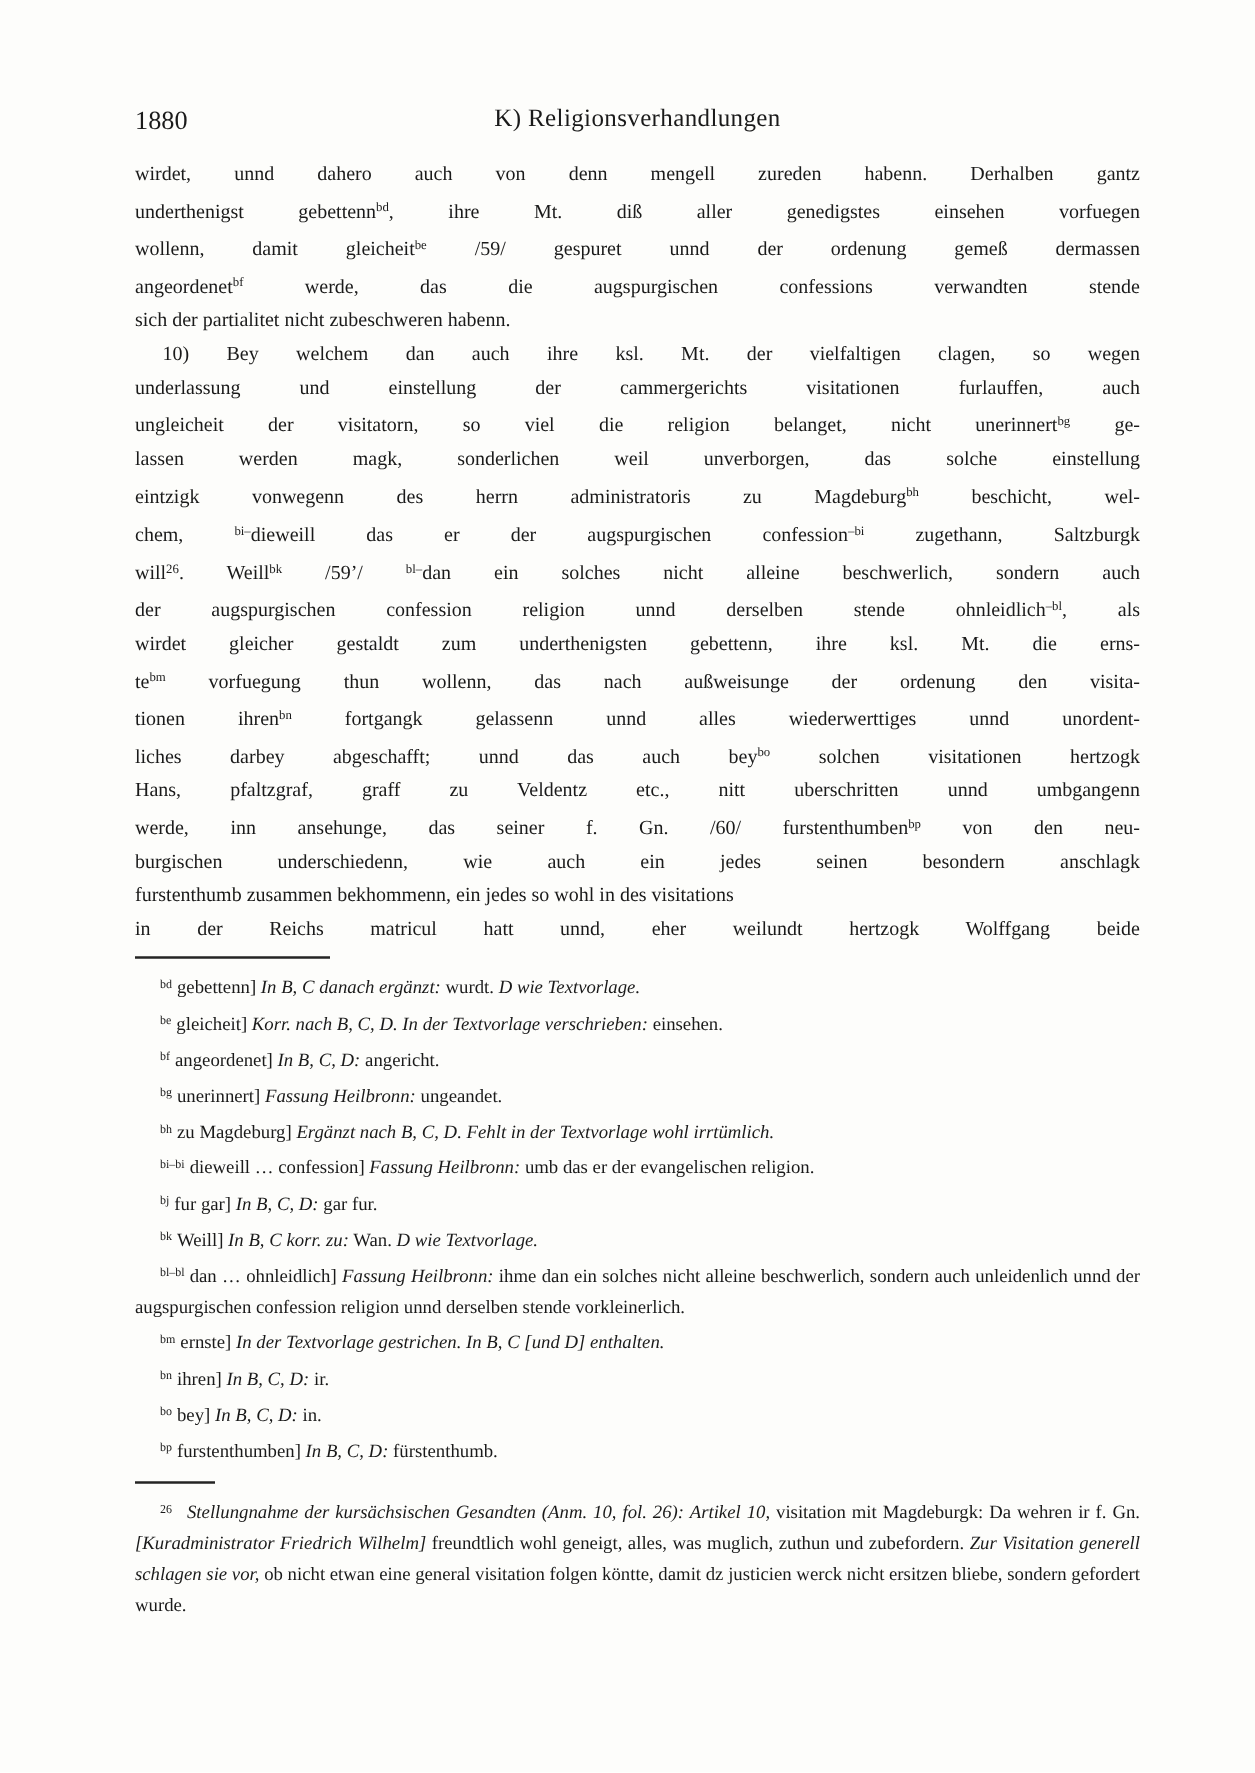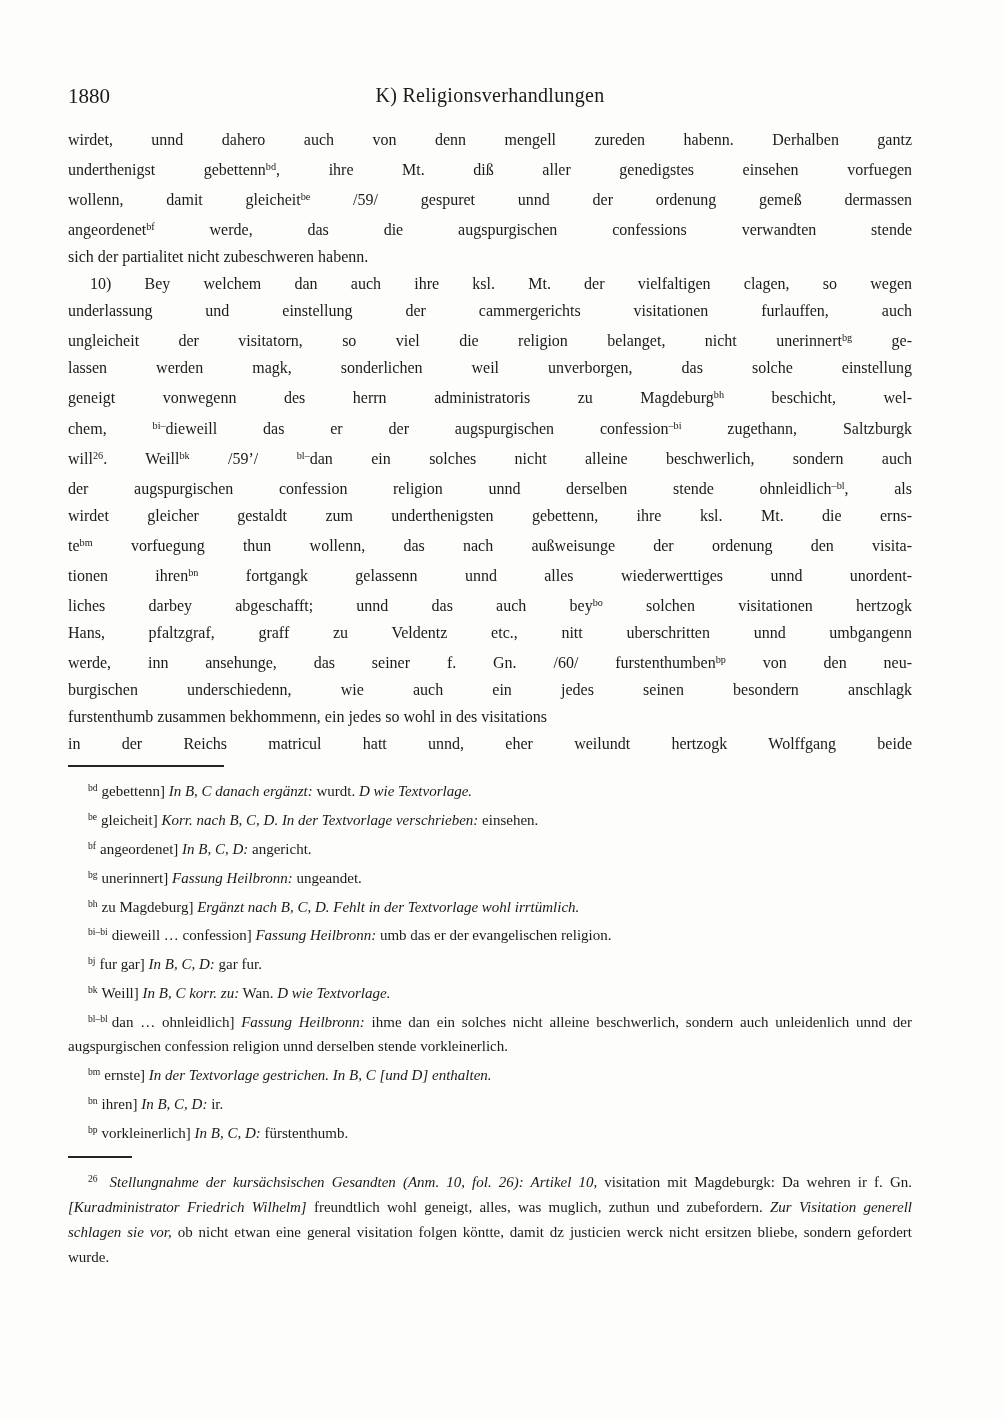--- a/index.html
+++ b/index.html
@@ -1,21 +1,21 @@
 <!DOCTYPE html>
 <html><head>
 <meta charset="utf-8">
 <style>
   html, body { margin: 0; padding: 0; background: #ffffff; }
   .page {
     width: 1004px; height: 1418px;
     background: #fdfdfb; color: #1a1a1a;
     font-family: "Liberation Serif", serif;
     box-sizing: border-box;
-    padding: 84px 92px 0 68px;
+    padding: 84px 92px 0 108px;
     position: relative; overflow: hidden;
   }
   .header { position: relative; height: 26px; margin-bottom: 16px; }
   .pagenum { position: absolute; left: 0; top: 0; font-size: 21px; }
   .running-title { display: block; text-align: center; font-size: 20px; letter-spacing: 0.3px; }
 
   .bodytext { font-size: 16px; line-height: 27px; }
   .line { text-align: justify; text-align-last: justify; }
   .line.pend { text-align-last: left; }
   .line.ind { text-indent: 22px; }
@@ -44,21 +44,21 @@
   <div class="bodytext">
       <div class="line"><span class="rm">wirdet, unnd dahero auch von denn mengell zureden habenn. Derhalben gantz</span></div>
       <div class="line"><span class="rm">underthenigst gebettenn</span><span class="sup">bd</span><span class="rm">, ihre Mt. diß aller genedigstes einsehen vorfuegen</span></div>
       <div class="line"><span class="rm">wollenn, damit gleicheit</span><span class="sup">be</span><span class="rm"> /59/ gespuret unnd der ordenung gemeß dermassen</span></div>
       <div class="line"><span class="rm">angeordenet</span><span class="sup">bf</span><span class="rm"> werde, das die augspurgischen confessions verwandten stende</span></div>
       <div class="line pend"><span class="rm">sich der partialitet nicht zubeschweren habenn.</span></div>
       <div class="line ind"><span class="rm">10) Bey welchem dan auch ihre ksl. Mt. der vielfaltigen clagen, so wegen</span></div>
       <div class="line"><span class="rm">underlassung und einstellung der cammergerichts visitationen furlauffen, auch</span></div>
       <div class="line"><span class="rm">ungleicheit der visitatorn, so viel die religion belanget, nicht unerinnert</span><span class="sup">bg</span><span class="rm"> ge-</span></div>
       <div class="line"><span class="rm">lassen werden magk, sonderlichen weil unverborgen, das solche einstellung</span></div>
-      <div class="line"><span class="rm">geneigt vonwegenn des herrn administratoris zu Magdeburg</span><span class="sup">bh</span><span class="rm"> beschicht, wel-</span></div>
+      <div class="line"><span class="rm">eintzigk vonwegenn des herrn administratoris zu Magdeburg</span><span class="sup">bh</span><span class="rm"> beschicht, wel-</span></div>
       <div class="line"><span class="rm">chem, </span><span class="sup">bi–</span><span class="rm">dieweill das er der augspurgischen confession</span><span class="sup">–bi</span><span class="rm"> zugethann, Saltzburgk</span></div>
       <div class="line"><span class="rm">will</span><span class="sup">26</span><span class="rm">. Weill</span><span class="sup">bk</span><span class="rm"> /59’/ </span><span class="sup">bl–</span><span class="rm">dan ein solches nicht alleine beschwerlich, sondern auch</span></div>
       <div class="line"><span class="rm">der augspurgischen confession religion unnd derselben stende ohnleidlich</span><span class="sup">–bl</span><span class="rm">, als</span></div>
       <div class="line"><span class="rm">wirdet gleicher gestaldt zum underthenigsten gebettenn, ihre ksl. Mt. die erns-</span></div>
       <div class="line"><span class="rm">te</span><span class="sup">bm</span><span class="rm"> vorfuegung thun wollenn, das nach außweisunge der ordenung den visita-</span></div>
       <div class="line"><span class="rm">tionen ihren</span><span class="sup">bn</span><span class="rm"> fortgangk gelassenn unnd alles wiederwerttiges unnd unordent-</span></div>
       <div class="line"><span class="rm">liches darbey abgeschafft; unnd das auch bey</span><span class="sup">bo</span><span class="rm"> solchen visitationen hertzogk</span></div>
       <div class="line"><span class="rm">Hans, pfaltzgraf, graff zu Veldentz etc., nitt uberschritten unnd umbgangenn</span></div>
       <div class="line"><span class="rm">werde, inn ansehunge, das seiner f. Gn. /60/ furstenthumben</span><span class="sup">bp</span><span class="rm"> von den neu-</span></div>
       <div class="line"><span class="rm">burgischen underschiedenn, wie auch ein jedes seinen besondern anschlagk</span></div>
@@ -72,20 +72,21 @@
       <div class="fnote"><span class="sup lab">be</span><span class="rm">gleicheit] </span><span class="it">Korr. nach B, C, D. In der Textvorlage verschrieben:</span><span class="rm"> einsehen.</span></div>
       <div class="fnote"><span class="sup lab">bf</span><span class="rm">angeordenet] </span><span class="it">In B, C, D:</span><span class="rm"> angericht.</span></div>
       <div class="fnote"><span class="sup lab">bg</span><span class="rm">unerinnert] </span><span class="it">Fassung Heilbronn:</span><span class="rm"> ungeandet.</span></div>
       <div class="fnote"><span class="sup lab">bh</span><span class="rm">zu Magdeburg] </span><span class="it">Ergänzt nach B, C, D. Fehlt in der Textvorlage wohl irrtümlich.</span></div>
       <div class="fnote"><span class="sup lab">bi–bi</span><span class="rm">dieweill … confession] </span><span class="it">Fassung Heilbronn:</span><span class="rm"> umb das er der evangelischen religion.</span></div>
       <div class="fnote"><span class="sup lab">bj</span><span class="rm">fur gar] </span><span class="it">In B, C, D:</span><span class="rm"> gar fur.</span></div>
       <div class="fnote"><span class="sup lab">bk</span><span class="rm">Weill] </span><span class="it">In B, C korr. zu:</span><span class="rm"> Wan. </span><span class="it">D wie Textvorlage.</span></div>
       <div class="fnote"><span class="sup lab">bl–bl</span><span class="rm">dan … ohnleidlich] </span><span class="it">Fassung Heilbronn:</span><span class="rm"> ihme dan ein solches nicht alleine beschwerlich, sondern auch unleidenlich unnd der augspurgischen confession religion unnd derselben stende vorkleinerlich.</span></div>
       <div class="fnote"><span class="sup lab">bm</span><span class="rm">ernste] </span><span class="it">In der Textvorlage gestrichen. In B, C [und D] enthalten.</span></div>
       <div class="fnote"><span class="sup lab">bn</span><span class="rm">ihren] </span><span class="it">In B, C, D:</span><span class="rm"> ir.</span></div>
-      <div class="fnote"><span class="sup lab">bp</span><span class="rm">vorkleinerlich] </span><span class="it">In B, C, D:</span><span class="rm"> fürstenthumb.</span></div>
+      <div class="fnote"><span class="sup lab">bo</span><span class="rm">bey] </span><span class="it">In B, C, D:</span><span class="rm"> in.</span></div>
+      <div class="fnote"><span class="sup lab">bp</span><span class="rm">furstenthumben] </span><span class="it">In B, C, D:</span><span class="rm"> fürstenthumb.</span></div>
     </div>
 
   <div class="fn-rule rule-short"></div>
   <div class="commentary">
       <div class="fnote"><span class="sup lab">26</span><span class="it">Stellungnahme der kursächsischen Gesandten (Anm. 10, fol. 26): Artikel 10,</span><span class="rm"> visitation mit Magdeburgk: Da wehren ir f. Gn. </span><span class="it">[Kuradministrator Friedrich Wilhelm]</span><span class="rm"> freundtlich wohl geneigt, alles, was muglich, zuthun und zubefordern. </span><span class="it">Zur Visitation generell schlagen sie vor,</span><span class="rm"> ob nicht etwan eine general visitation folgen köntte, damit dz justicien werck nicht ersitzen bliebe, sondern gefordert wurde.</span></div>
     </div>
 </div>
 
 </body></html>

